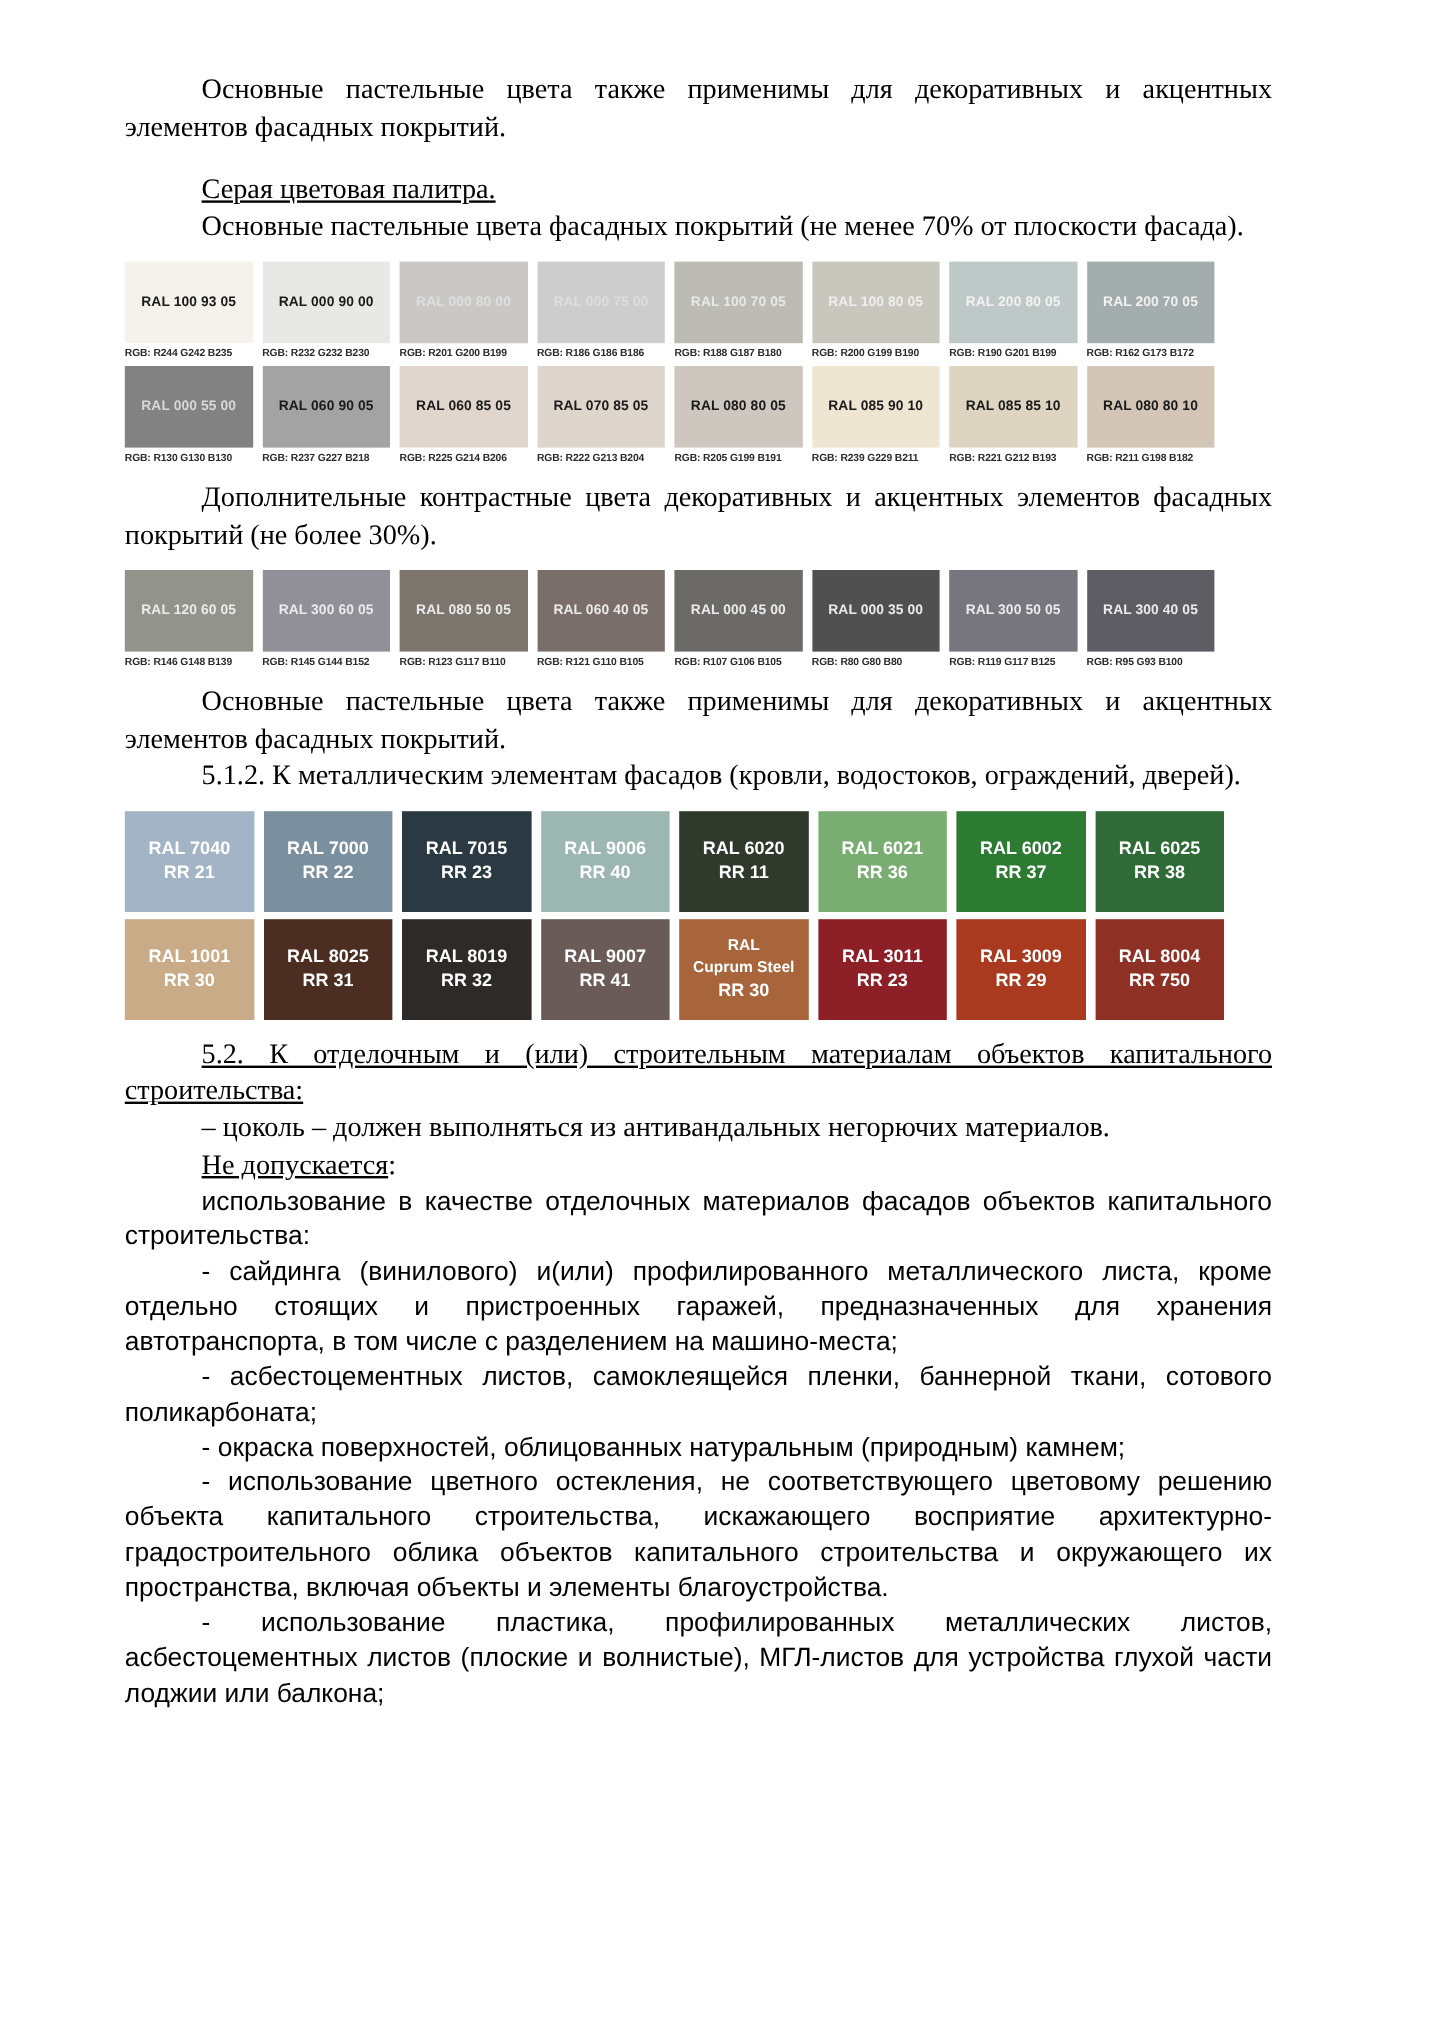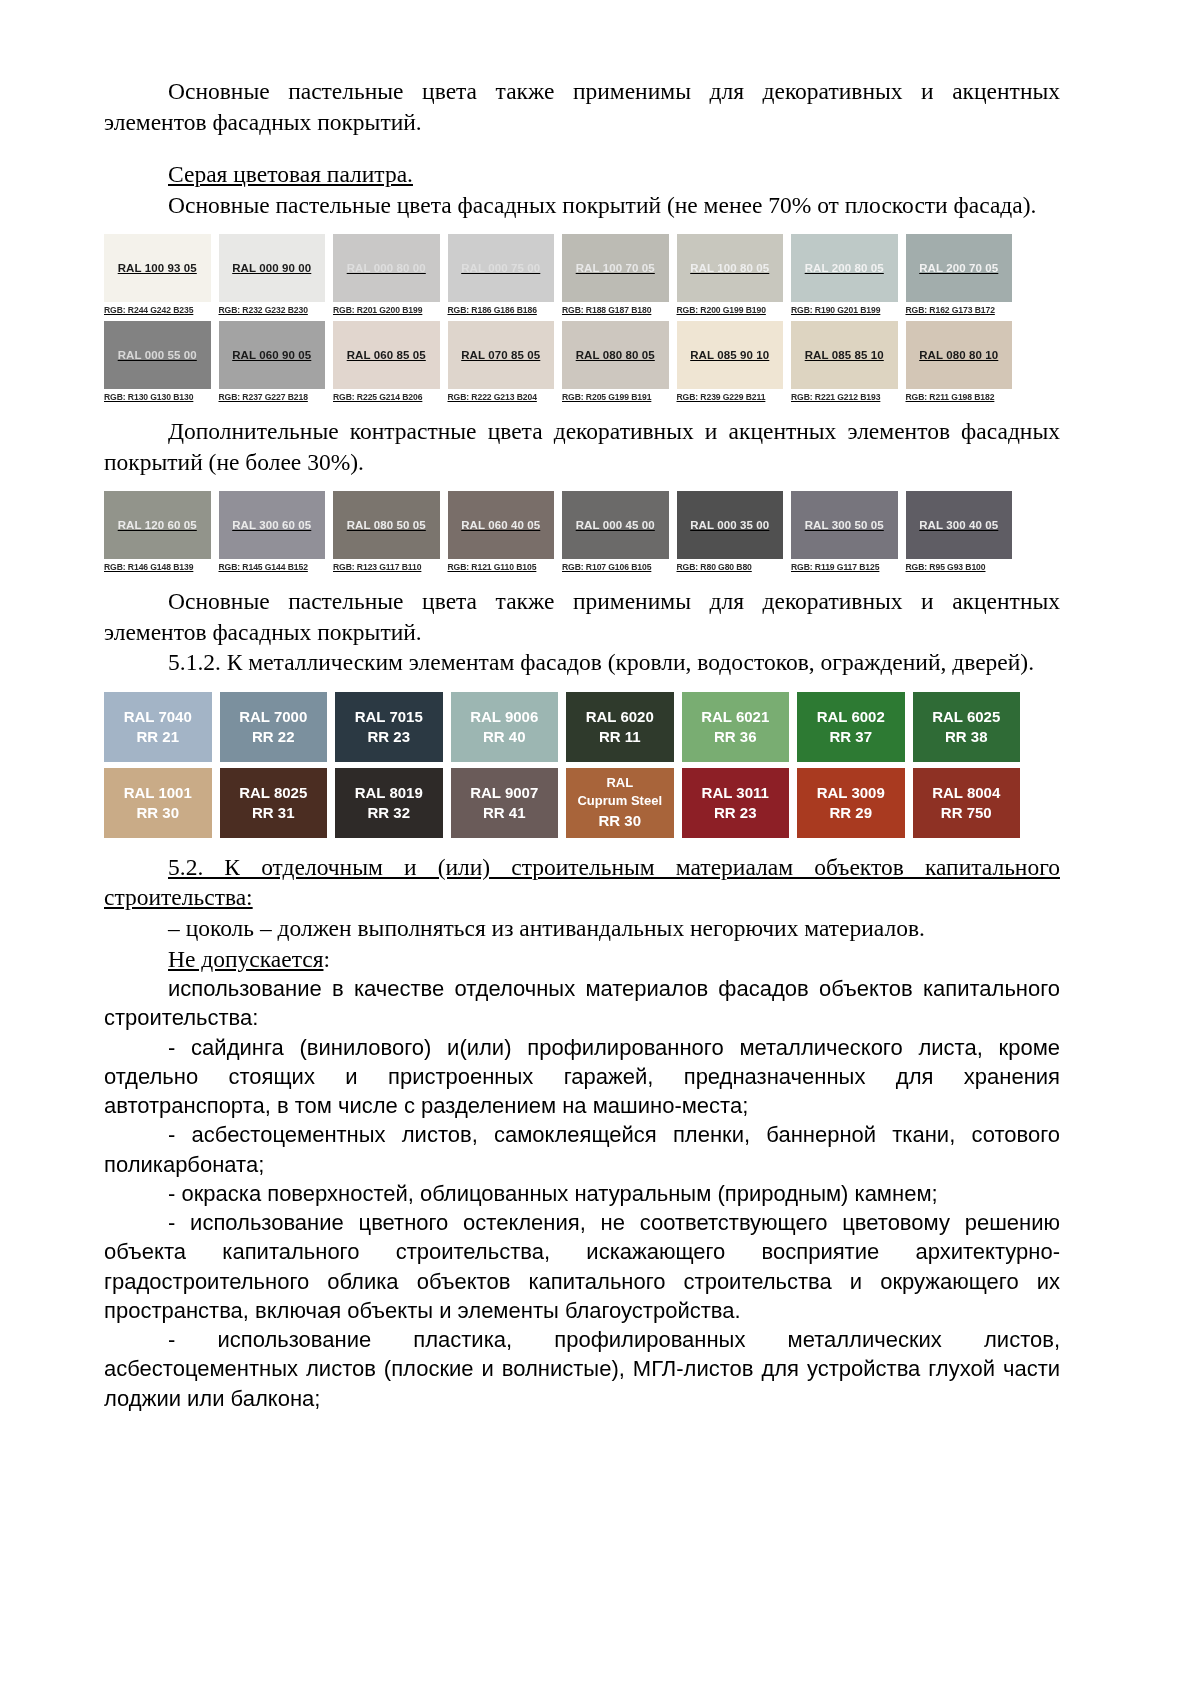--- a/index.html
+++ b/index.html
@@ -19,21 +19,21 @@
     position: relative;
     width: 1200px;
     min-height: 1696px;
     padding: 0;
     box-sizing: border-box;
     background: #fff;
   }
   .content {
     position: absolute;
     left: 104px;
-    top: 76px;
+    top: 60px;
     width: 956px;
   }
 
   
   p.para {
     margin: 0;
     font-size: 23.5px;
     line-height: 1.30;
     text-align: justify;
     text-justify: inter-word;
@@ -50,21 +50,20 @@
     font-family: "Liberation Sans", sans-serif;
     font-size: 22px;
     line-height: 1.33;
   }
 
   
   .swatch-grid {
     display: flex;
     gap: 8px;
     width: 908px;
-    text-decoration: underline;
   }
   .swatch-cell {
     width: 112px;
     box-sizing: border-box;
   }
   .swatch-chip {
     height: 68px;
     position: relative;
     display: flex;
     align-items: center;
@@ -89,21 +88,21 @@
   }
 
   
   .metal-grid {
     display: flex;
     gap: 8px;
     width: 916px;
   }
   .metal-cell {
     width: 112px;
-    height: 70px;
+    height: 84px;
     box-sizing: border-box;
     display: flex;
     flex-direction: column;
     align-items: center;
     justify-content: center;
     gap: 3px;
     font-family: "Liberation Sans", sans-serif;
     font-weight: 700;
     font-size: 15px;
     line-height: 1.15;

